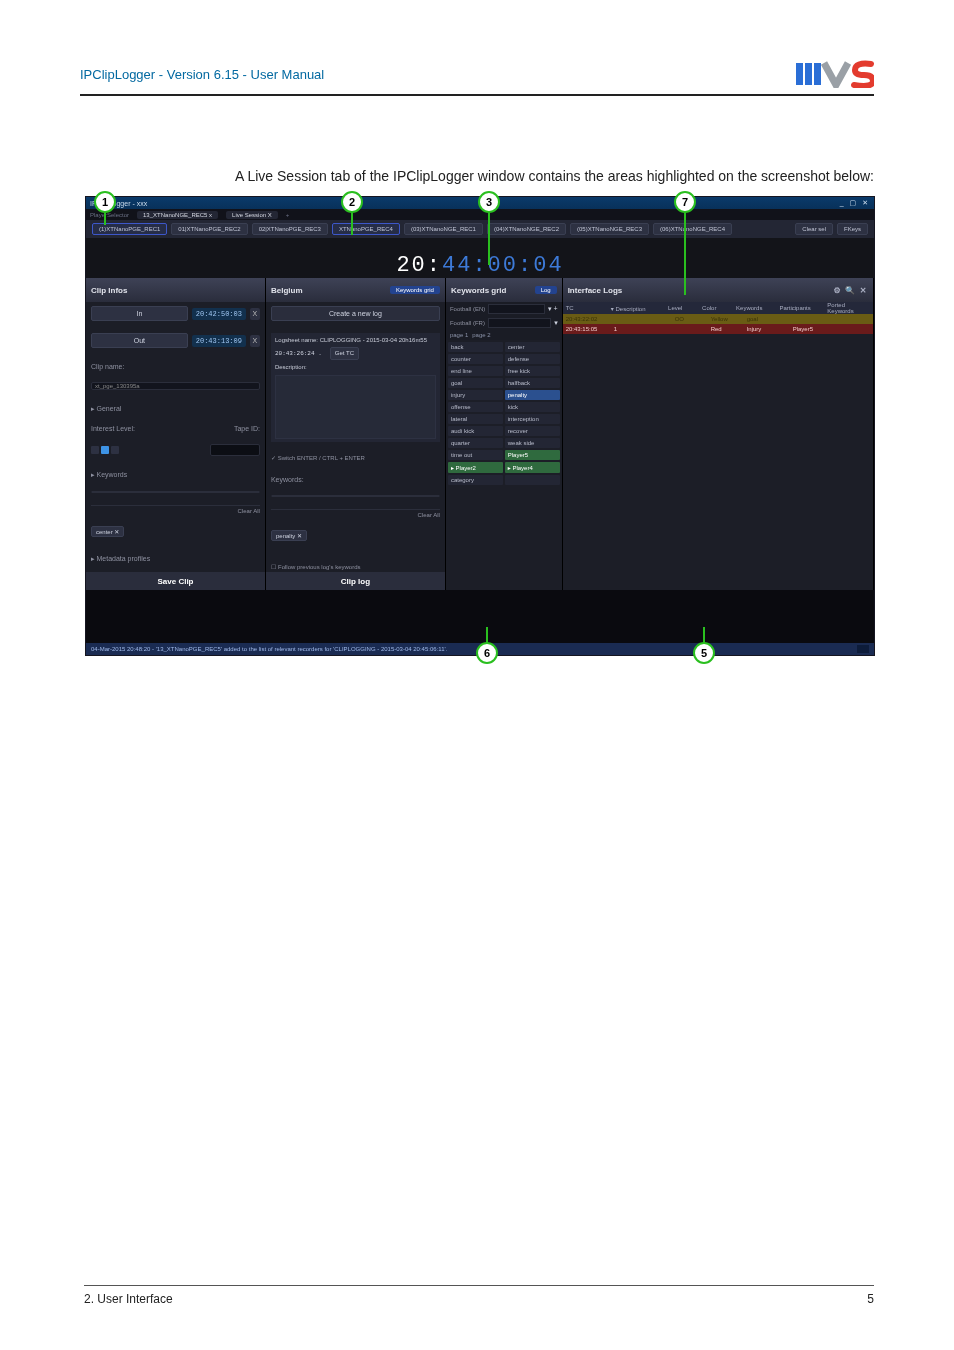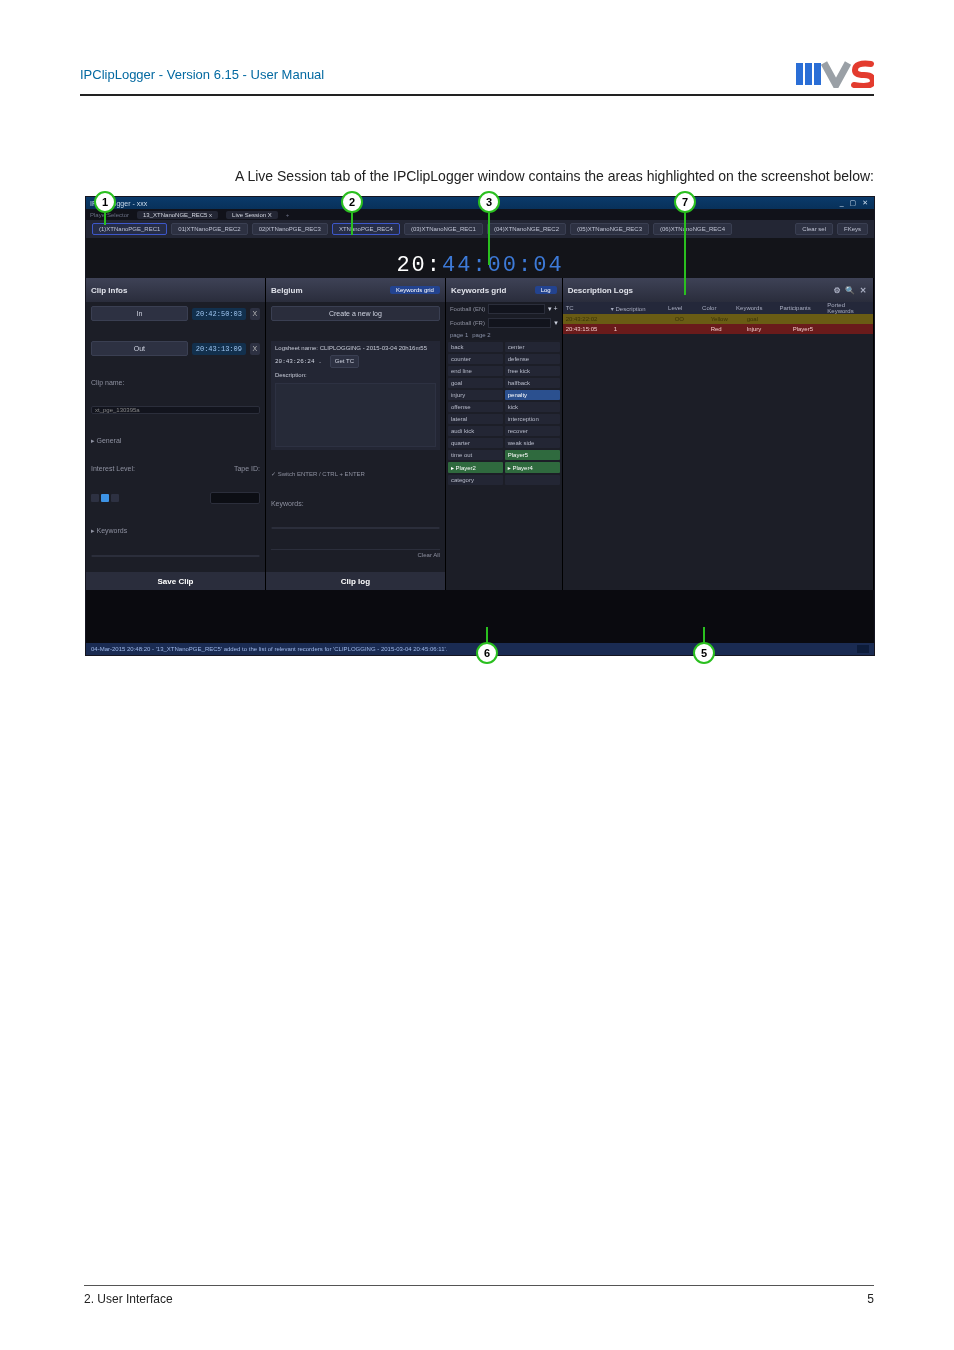--- a/index.html
+++ b/index.html
@@ -25,21 +25,21 @@
   .rec-row .right{margin-left:auto;display:flex;gap:4px;}
   .clear-btn{background:#2d3142;border:1px solid #3a3f52;border-radius:2px;color:#c0c4d4;font-size:6px;padding:2px 6px;}
   .tc-bar{height:40px;background:#131419;display:flex;align-items:flex-end;justify-content:center;color:#fff;font-size:22px;font-family:'Courier New',monospace;letter-spacing:2px;}
   .tc-bar .tc-a{color:#fff;}
   .tc-bar .tc-b{color:#3d7ad8;}
   .panels{display:flex;height:312px;}
   .panel{border-right:1px solid #000;background:#1c1e27;display:flex;flex-direction:column;}
   .p1{width:185px;} .p2{width:185px;} .p3{width:120px;} .p4{flex:1;}
   .panel-hd{height:24px;background:linear-gradient(#3e4256,#2a2d3c);display:flex;align-items:center;padding:0 5px;color:#e0e2ea;font-size:8px;font-weight:bold;}
   .panel-hd .pill{margin-left:auto;background:#23438f;color:#fff;font-size:6px;padding:1px 6px;border-radius:2px;font-weight:normal;}
-  .p-body{flex:1;padding:4px 5px;display:flex;flex-direction:column;gap:20px;overflow:hidden;}
+  .p-body{flex:1;padding:4px 5px;display:flex;flex-direction:column;gap:12px;overflow:hidden;}
   .row{display:flex;align-items:center;gap:4px;}
   .btn-wide{flex:1;background:#2d3142;border:1px solid #3a3f52;border-radius:2px;color:#cfd3e0;text-align:center;padding:3px 0;font-size:7px;}
   .tc-chip{background:#12304d;color:#9ec5f0;padding:2px 4px;font-family:'Courier New',monospace;font-size:7px;border-radius:2px;}
   .x-btn{width:10px;height:12px;background:#2d3142;color:#bbb;display:flex;align-items:center;justify-content:center;border-radius:2px;}
   .section-lbl{color:#8e91a0;font-size:7px;margin-top:3px;}
   .field{background:#12141d;border:1px solid #2b2e3b;border-radius:2px;height:12px;flex:1;color:#888;padding:0 3px;display:flex;align-items:center;font-size:6px;}
   .field.dark{background:#0c0e14;}
   .star-row{display:flex;gap:2px;align-items:center;}
   .star{width:8px;height:8px;border-radius:1px;background:#2d3142;}
   .star.on{background:#3d93e5;}
@@ -295,21 +295,21 @@
             <div class="kw-cell gr">Player5</div>
             <div class="kw-cell gr">▸ Player2</div>
             <div class="kw-cell gr">▸ Player4</div>
             <div class="kw-cell">category</div>
             <div class="kw-cell"></div>
           </div>
         </div>
 
         <div class="panel p4">
           <div class="panel-hd">
-              <span>Description Logs</span>
+              <span>Interface Logs</span>
             <div class="assoc-icons">
               <span class="assoc-pin">⚙</span>
               <span class="assoc-pin">🔍</span>
               <span class="assoc-pin">✕</span>
             </div>
           </div>
           <div class="assoc-hdr">
             <span style="width:42px;">TC</span>
             <span style="width:55px;">▾ Description</span>
             <span style="width:30px;">Level</span>

